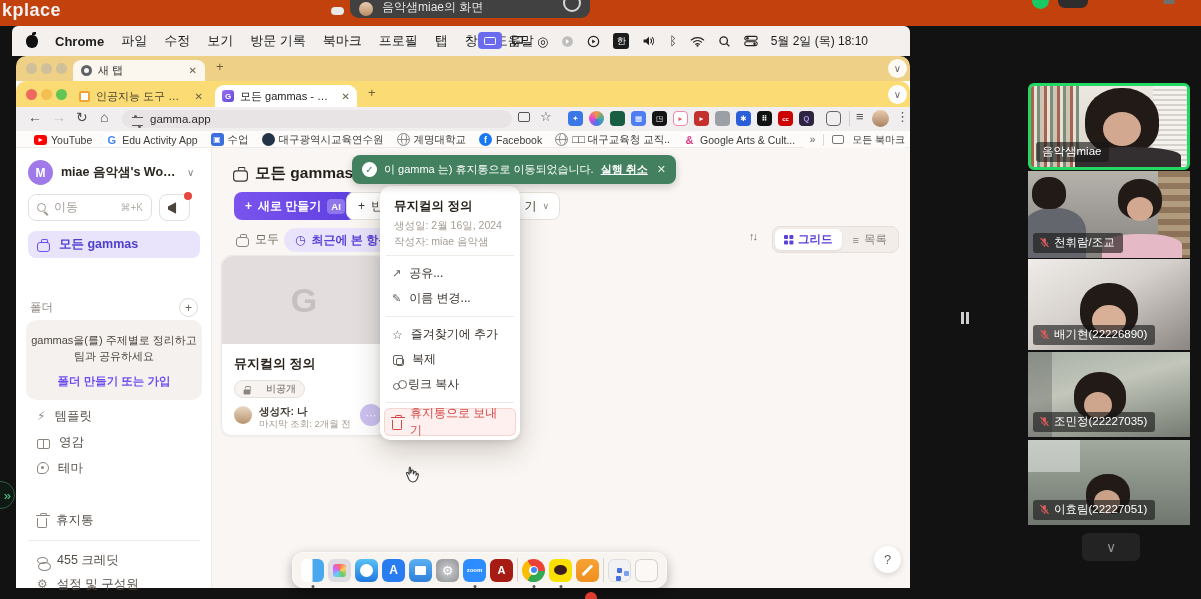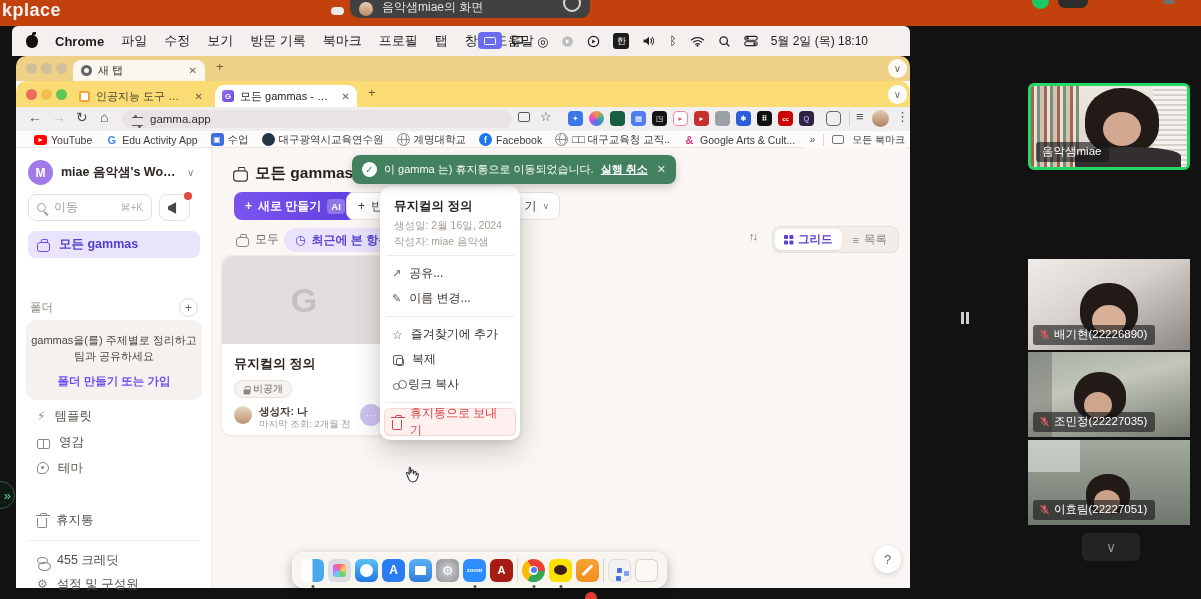--- a/index.html
+++ b/index.html
@@ -388,21 +388,21 @@
             <span style="font-size:11px">≡</span>
             <span>목록</span>
           </span>
       </div>
 
       <div class="abs" style="left:9px;top:107px;width:166px;height:181px;background:#fff;border:1px solid #edebe8;border-radius:10px;box-shadow:0 1px 3px rgba(0,0,0,.05)">
         <div class="abs" style="left:0;top:0;right:0;height:88px;background:#e3dedd;border-radius:10px 10px 0 0;display:flex;align-items:center;justify-content:center">
           <span style="font-size:34px;font-weight:800;color:#c6c0bf">G</span>
         </div>
         <div class="abs" style="left:12px;top:99px;font-size:13px;font-weight:700;color:#29231c">뮤지컬의 정의</div>
-        <div class="srow" style="left:12px;top:124px;height:18px;border:1px solid #e5dfda;background:#f7f3f0;border-radius:10px;padding:0 8px;gap:2px;font-size:10px;color:#6d6660">
+        <div class="srow" style="left:12px;top:124px;height:18px;border:1px solid #e5dfda;background:#f7f3f0;border-radius:10px;padding:0 8px;gap:15px;font-size:10px;color:#6d6660">
           <span class="cicon i-lock" style="color:#8d867f;transform:scale(.85)"></span>
           <span>비공개</span>
         </div>
         <span class="abs" style="left:12px;top:150px;width:18px;height:18px;border-radius:50%;background:linear-gradient(#ead9c2,#b99270)"></span>
         <div class="abs" style="left:37px;top:149px;font-size:10.5px;font-weight:700;color:#433d35">생성자: 나</div>
         <div class="abs" style="left:37px;top:162px;font-size:9.5px;color:#a59d94">마지막 조회: 2개월 전</div>
         <span class="abs" style="left:138px;top:148px;width:22px;height:22px;border-radius:50%;background:#cdc2f2;color:#fff;display:flex;align-items:center;justify-content:center;font-size:11px">⋯</span>
       </div>
 
       <div class="abs" style="left:168px;top:38px;width:140px;background:#fff;border-radius:10px;box-shadow:0 10px 28px rgba(40,30,20,.22),0 2px 6px rgba(0,0,0,.1);padding:4px;z-index:5">
@@ -499,20 +499,37 @@
     <span class="deco" style="left:0;top:0;bottom:0;width:48px;background:repeating-linear-gradient(90deg,#9a4f3a 0 3px,#e9e1d4 3px 6px,#697f6b 6px 9px,#cabfae 9px 13px);opacity:.85"></span>
     <span class="deco" style="right:0;top:0;bottom:0;width:34px;background:repeating-linear-gradient(180deg,#f4f2ee 0 3px,#d6d2cb 3px 5px)"></span>
     <span class="head" style="left:54px;top:2px;width:74px;height:66px"></span>
     <span class="face" style="left:72px;top:26px;width:38px;height:34px"></span>
     <span class="torso" style="left:44px;bottom:0;width:106px;height:20px;background:#332e30"></span>
     <div class="tlabel">
         <span>음악샘miae</span>
       </div>
   </div>
 
+  <div class="tile" style="top:171px;height:87px;background:linear-gradient(#b5b1ab,#878480)">
+    <span class="deco" style="right:0;top:0;bottom:0;width:32px;background:repeating-linear-gradient(180deg,#8a6a4c 0 6px,#b59b77 6px 12px);opacity:.8"></span>
+    <span class="torso" style="left:-6px;bottom:0;width:64px;height:50px;background:#63666c"></span>
+    <span class="head" style="left:4px;top:6px;width:34px;height:32px"></span>
+    <span class="head" style="left:90px;top:8px;width:44px;height:40px"></span>
+    <span class="face" style="left:99px;top:26px;width:26px;height:24px"></span>
+    <span class="torso" style="left:74px;bottom:0;width:80px;height:24px;background:#e6b9c6"></span>
+    <div class="tlabel">
+      <svg width="11" height="11" viewBox="0 0 24 24">
+          <rect x="9" y="2.5" width="6" height="11" rx="3" fill="#e35d5d"></rect>
+          <path d="M5.5 11.5a6.5 6.5 0 0 0 13 0" stroke="#e35d5d" stroke-width="2" fill="none"></path>
+          <path d="M12 18v3.5" stroke="#e35d5d" stroke-width="2"></path>
+          <path d="M4 3 L20 21" stroke="#e35d5d" stroke-width="2.6" stroke-linecap="round"></path>
+        </svg>
+      <span>천휘람/조교</span>
+    </div>
+  </div>
 
   <div class="tile" style="top:259px;height:91px;background:linear-gradient(150deg,#efece9 0%,#d6d1cc 45%,#8b8681 100%)">
     <span class="head" style="left:52px;top:24px;width:58px;height:54px"></span>
     <span class="face" style="left:64px;top:46px;width:34px;height:30px;background:#d8af97"></span>
     <div class="tlabel">
       <svg width="11" height="11" viewBox="0 0 24 24">
           <rect x="9" y="2.5" width="6" height="11" rx="3" fill="#e35d5d"></rect>
           <path d="M5.5 11.5a6.5 6.5 0 0 0 13 0" stroke="#e35d5d" stroke-width="2" fill="none"></path>
           <path d="M12 18v3.5" stroke="#e35d5d" stroke-width="2"></path>
           <path d="M4 3 L20 21" stroke="#e35d5d" stroke-width="2.6" stroke-linecap="round"></path>

